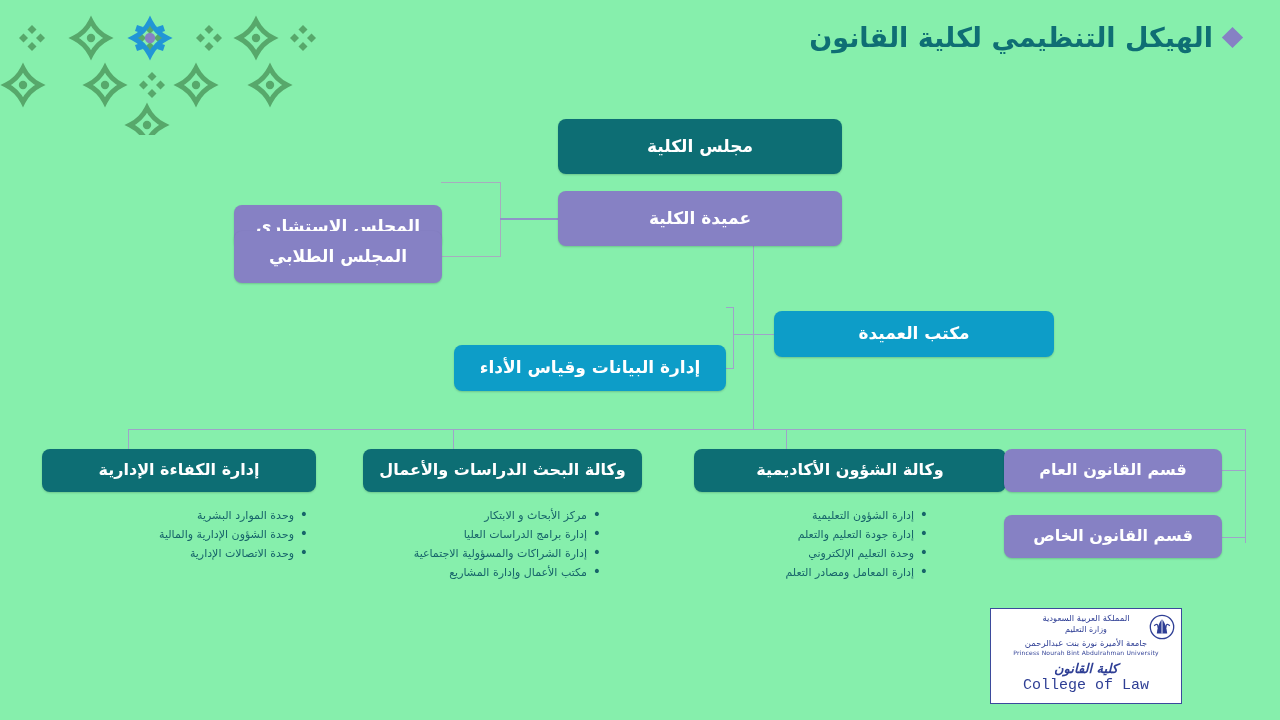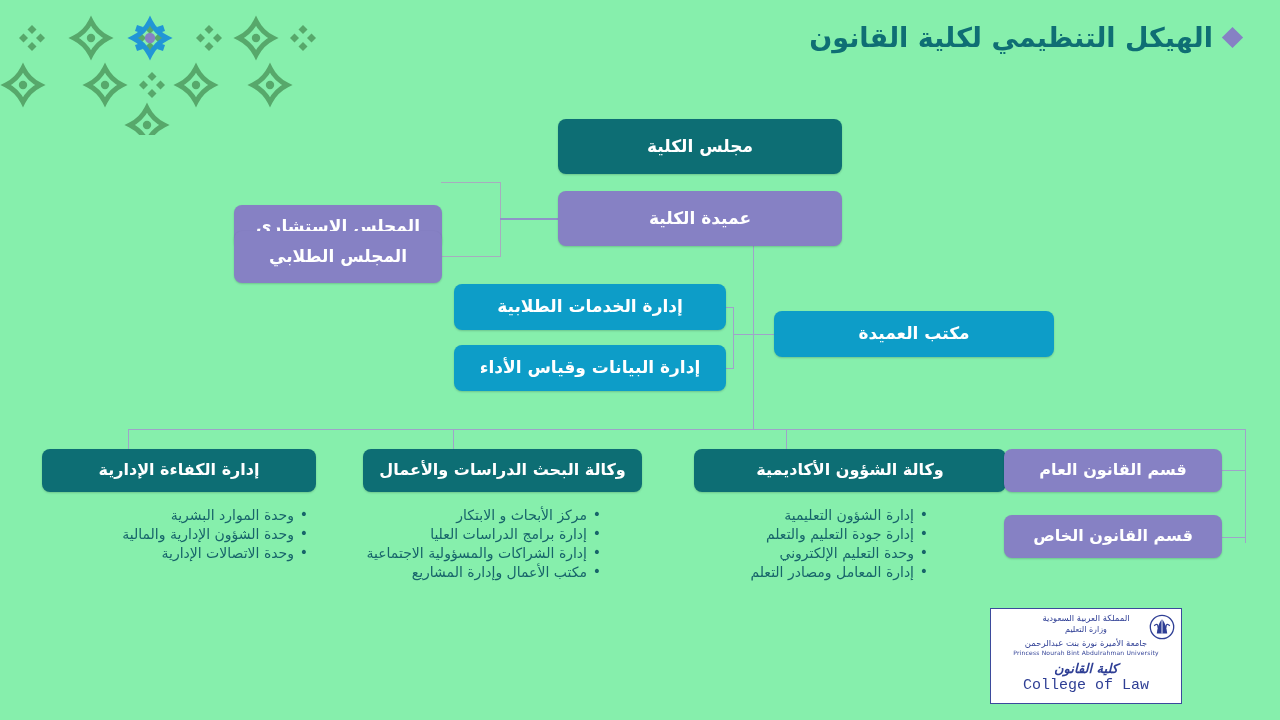--- a/index.html
+++ b/index.html
@@ -75,21 +75,21 @@
   .node.teal   { background: #0d6e74; }
   .node.purple { background: #8681c4; }
   .node.cyan   { background: #0d9dc8; }
 
   
   .bullets {
     position: absolute;
     direction: rtl;
     text-align: right;
     color: #17646a;
-    font-size: 14px;
+    font-size: 11px;
     line-height: 19px;
   }
   .bullets ul { margin: 0; padding: 0 16px 0 0; list-style: none; }
   .bullets li { position: relative; white-space: nowrap; }
   .bullets li::before {
     content: "•";
     position: absolute;
     right: -14px;
     top: -1px;
     font-size: 14px;
@@ -195,21 +195,20 @@
   <div class="node teal" style="left:558px; top:119px; width:284px; height:55px;">مجلس الكلية</div>
 
   <div class="node purple" style="left:558px; top:191px; width:284px; height:55px;">عميدة الكلية</div>
 
   <div class="node purple" style="left:234px; top:161px; width:208px; height:44px;margin-top:44px;">المجلس الاستشاري</div>
 
   <div class="node purple" style="left:234px; top:231px; width:208px; height:52px;">المجلس الطلابي</div>
 
   <div class="node cyan" style="left:774px; top:311px; width:280px; height:46px;">مكتب العميدة</div>
 
-  <div class="node cyan" style="left:454px; top:284px; width:272px; height:46px;">إدارة الخدمات الطلابية</div>
 
   <div class="node cyan" style="left:454px; top:345px; width:272px; height:46px;">إدارة البيانات وقياس الأداء</div>
 
   <div class="node teal" style="left:42px; top:449px; width:274px; height:43px; font-size:16px;">إدارة الكفاءة الإدارية</div>
 
   <div class="node teal" style="left:363px; top:449px; width:279px; height:43px; font-size:16px;">وكالة البحث الدراسات والأعمال</div>
 
   <div class="node teal" style="left:694px; top:449px; width:312px; height:43px; font-size:16px;">وكالة الشؤون الأكاديمية</div>
 
   <div class="node purple" style="left:1004px; top:449px; width:218px; height:43px; font-size:16px;border-radius:8px;">قسم القانون العام</div>

